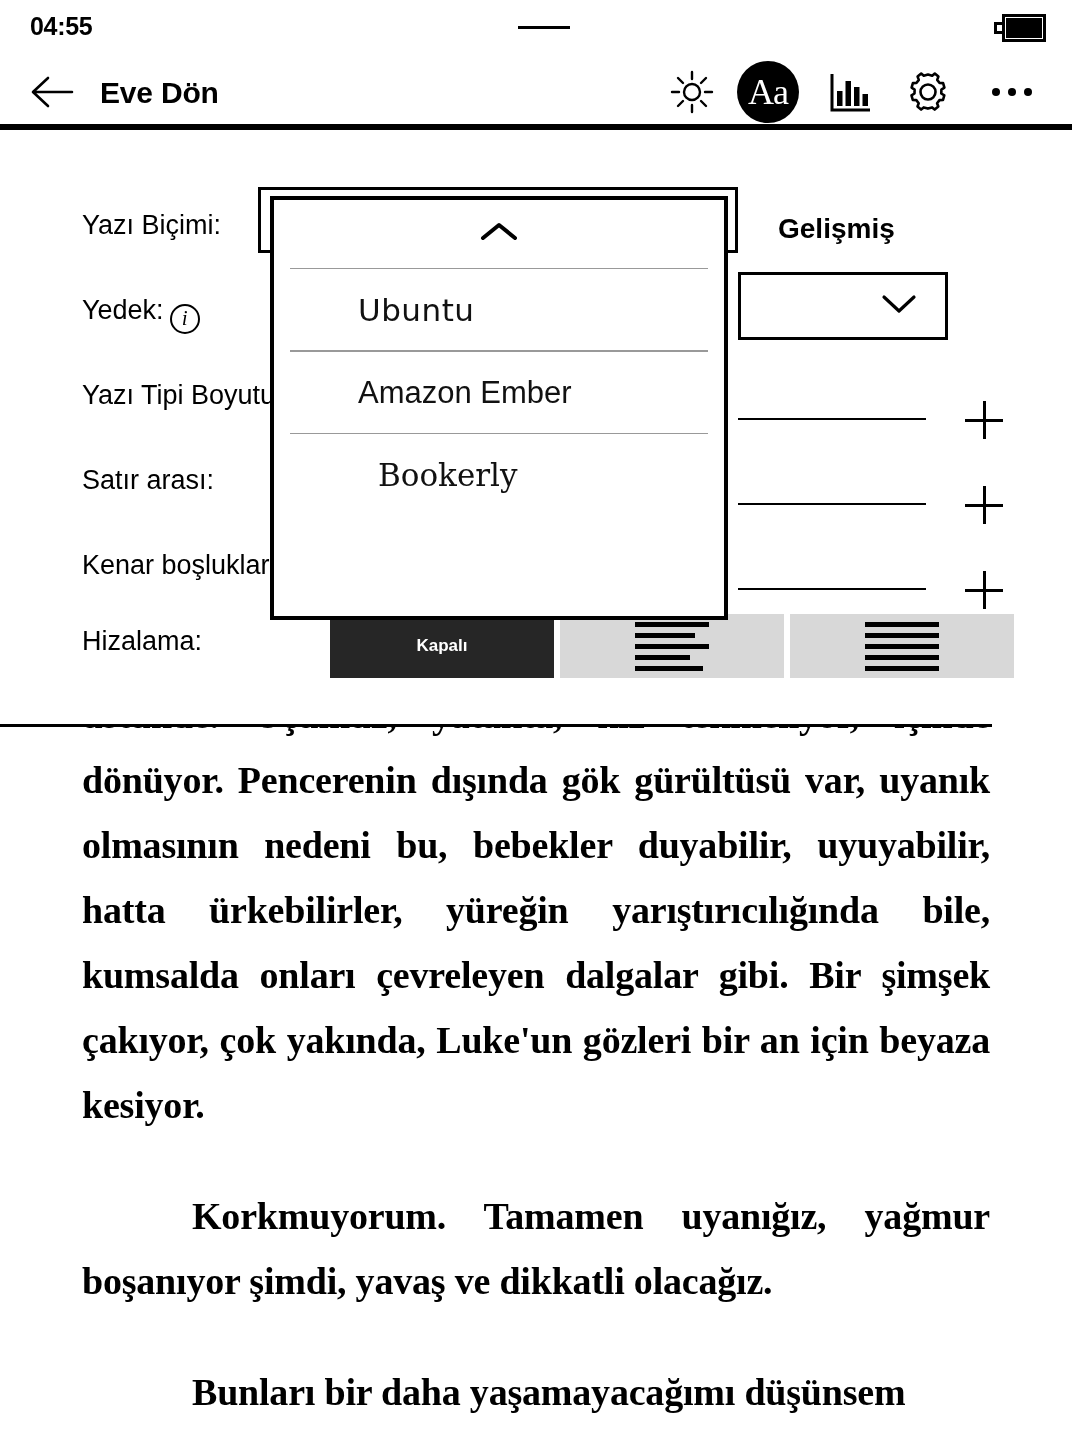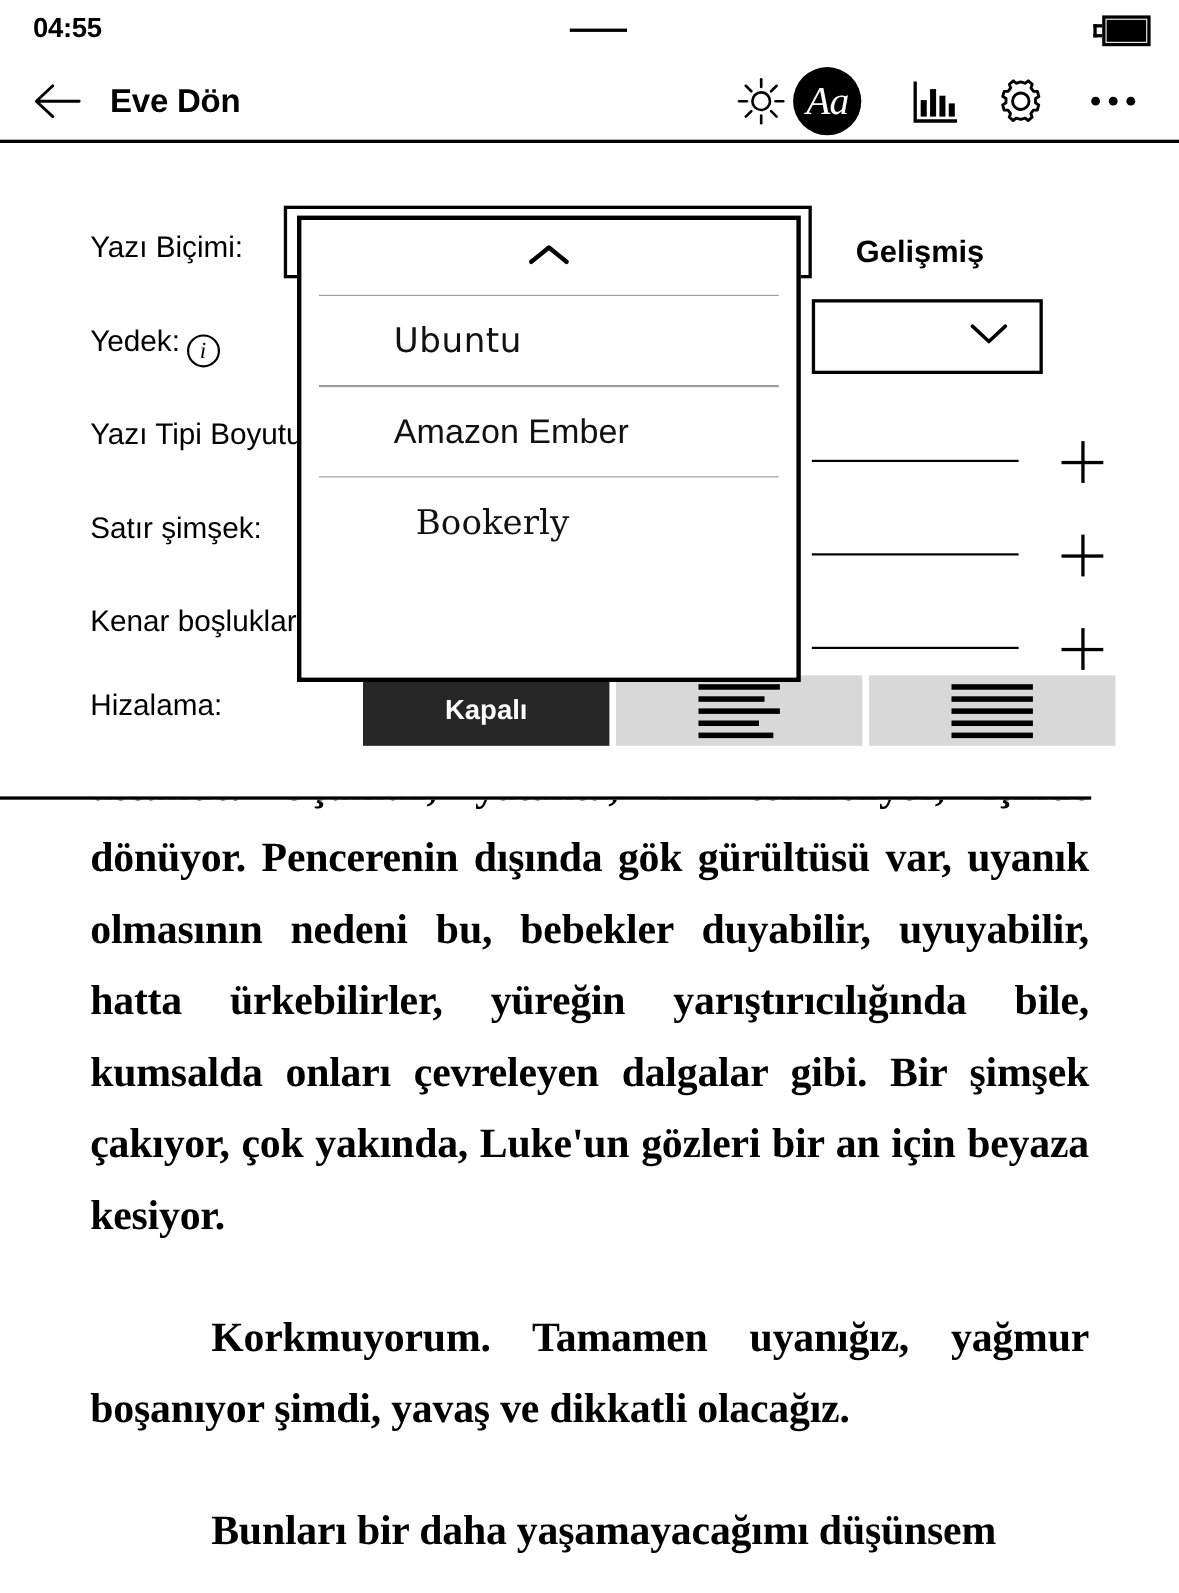--- a/index.html
+++ b/index.html
@@ -64,21 +64,21 @@
     border-right: none;
     box-sizing: border-box;
     background: #fff;
   }
 
   
   #top-bar {
     position: absolute;
     left: 0; top: 54px;
     width: 1072px; height: 76px;
-    border-bottom: 3px solid #000000;
+    border-bottom: 6px solid #000000;
     box-sizing: border-box;
   }
   #back-button {
     position: absolute;
     left: 28px; top: 14px;
     width: 48px; height: 48px;
   }
   #page-title {
     position: absolute;
     left: 100px; top: 20px;
@@ -89,21 +89,21 @@
   }
   .top-icon {
     position: absolute;
     top: 10px;
     width: 56px; height: 56px;
     display: flex;
     align-items: center;
     justify-content: center;
   }
   #icon-brightness { left: 664px; }
-  #icon-font       { left: 720px; top: 6px; width: 64px; height: 64px; font-style: italic; }
+  #icon-font       { left: 736px; top: 6px; width: 64px; height: 64px; }
   #icon-stats      { left: 822px; }
   #icon-settings   { left: 900px; }
   #icon-more       { left: 984px; }
 
   #icon-font .aa-circle {
     width: 62px; height: 62px;
     border-radius: 50%;
     background: #000;
     color: #fff;
     display: flex;
@@ -239,21 +239,21 @@
     height: 64px;
     display: flex;
     align-items: center;
     justify-content: center;
     box-sizing: border-box;
   }
   .align-seg.off {
     width: 224px;
     background: #262626;
     color: #ffffff;
-    font-size: 25px;
+    font-size: 17px;
     font-weight: bold;
   }
   .align-seg.icon-seg {
     width: 224px;
     background: #d8d8d8;
     margin-left: 6px;
   }
   .align-lines {
     display: flex;
     flex-direction: column;
@@ -414,21 +414,21 @@
     <div class="setting-label">
       <span>Yedek:</span><span class="info-icon">i</span>
     </div>
   </div>
 
   <div class="setting-row" id="row-font-size">
     <div class="setting-label">Yazı Tipi Boyutu:</div>
   </div>
 
   <div class="setting-row" id="row-line-spacing">
-    <div class="setting-label">Satır şimşek:</div>
+    <div class="setting-label">Satır arası:</div>
   </div>
 
   <div class="setting-row" id="row-margins">
     <div class="setting-label">Kenar boşlukları:</div>
   </div>
 
   <div class="setting-row" id="row-alignment">
     <div class="setting-label">Hizalama:</div>
   </div>
 

